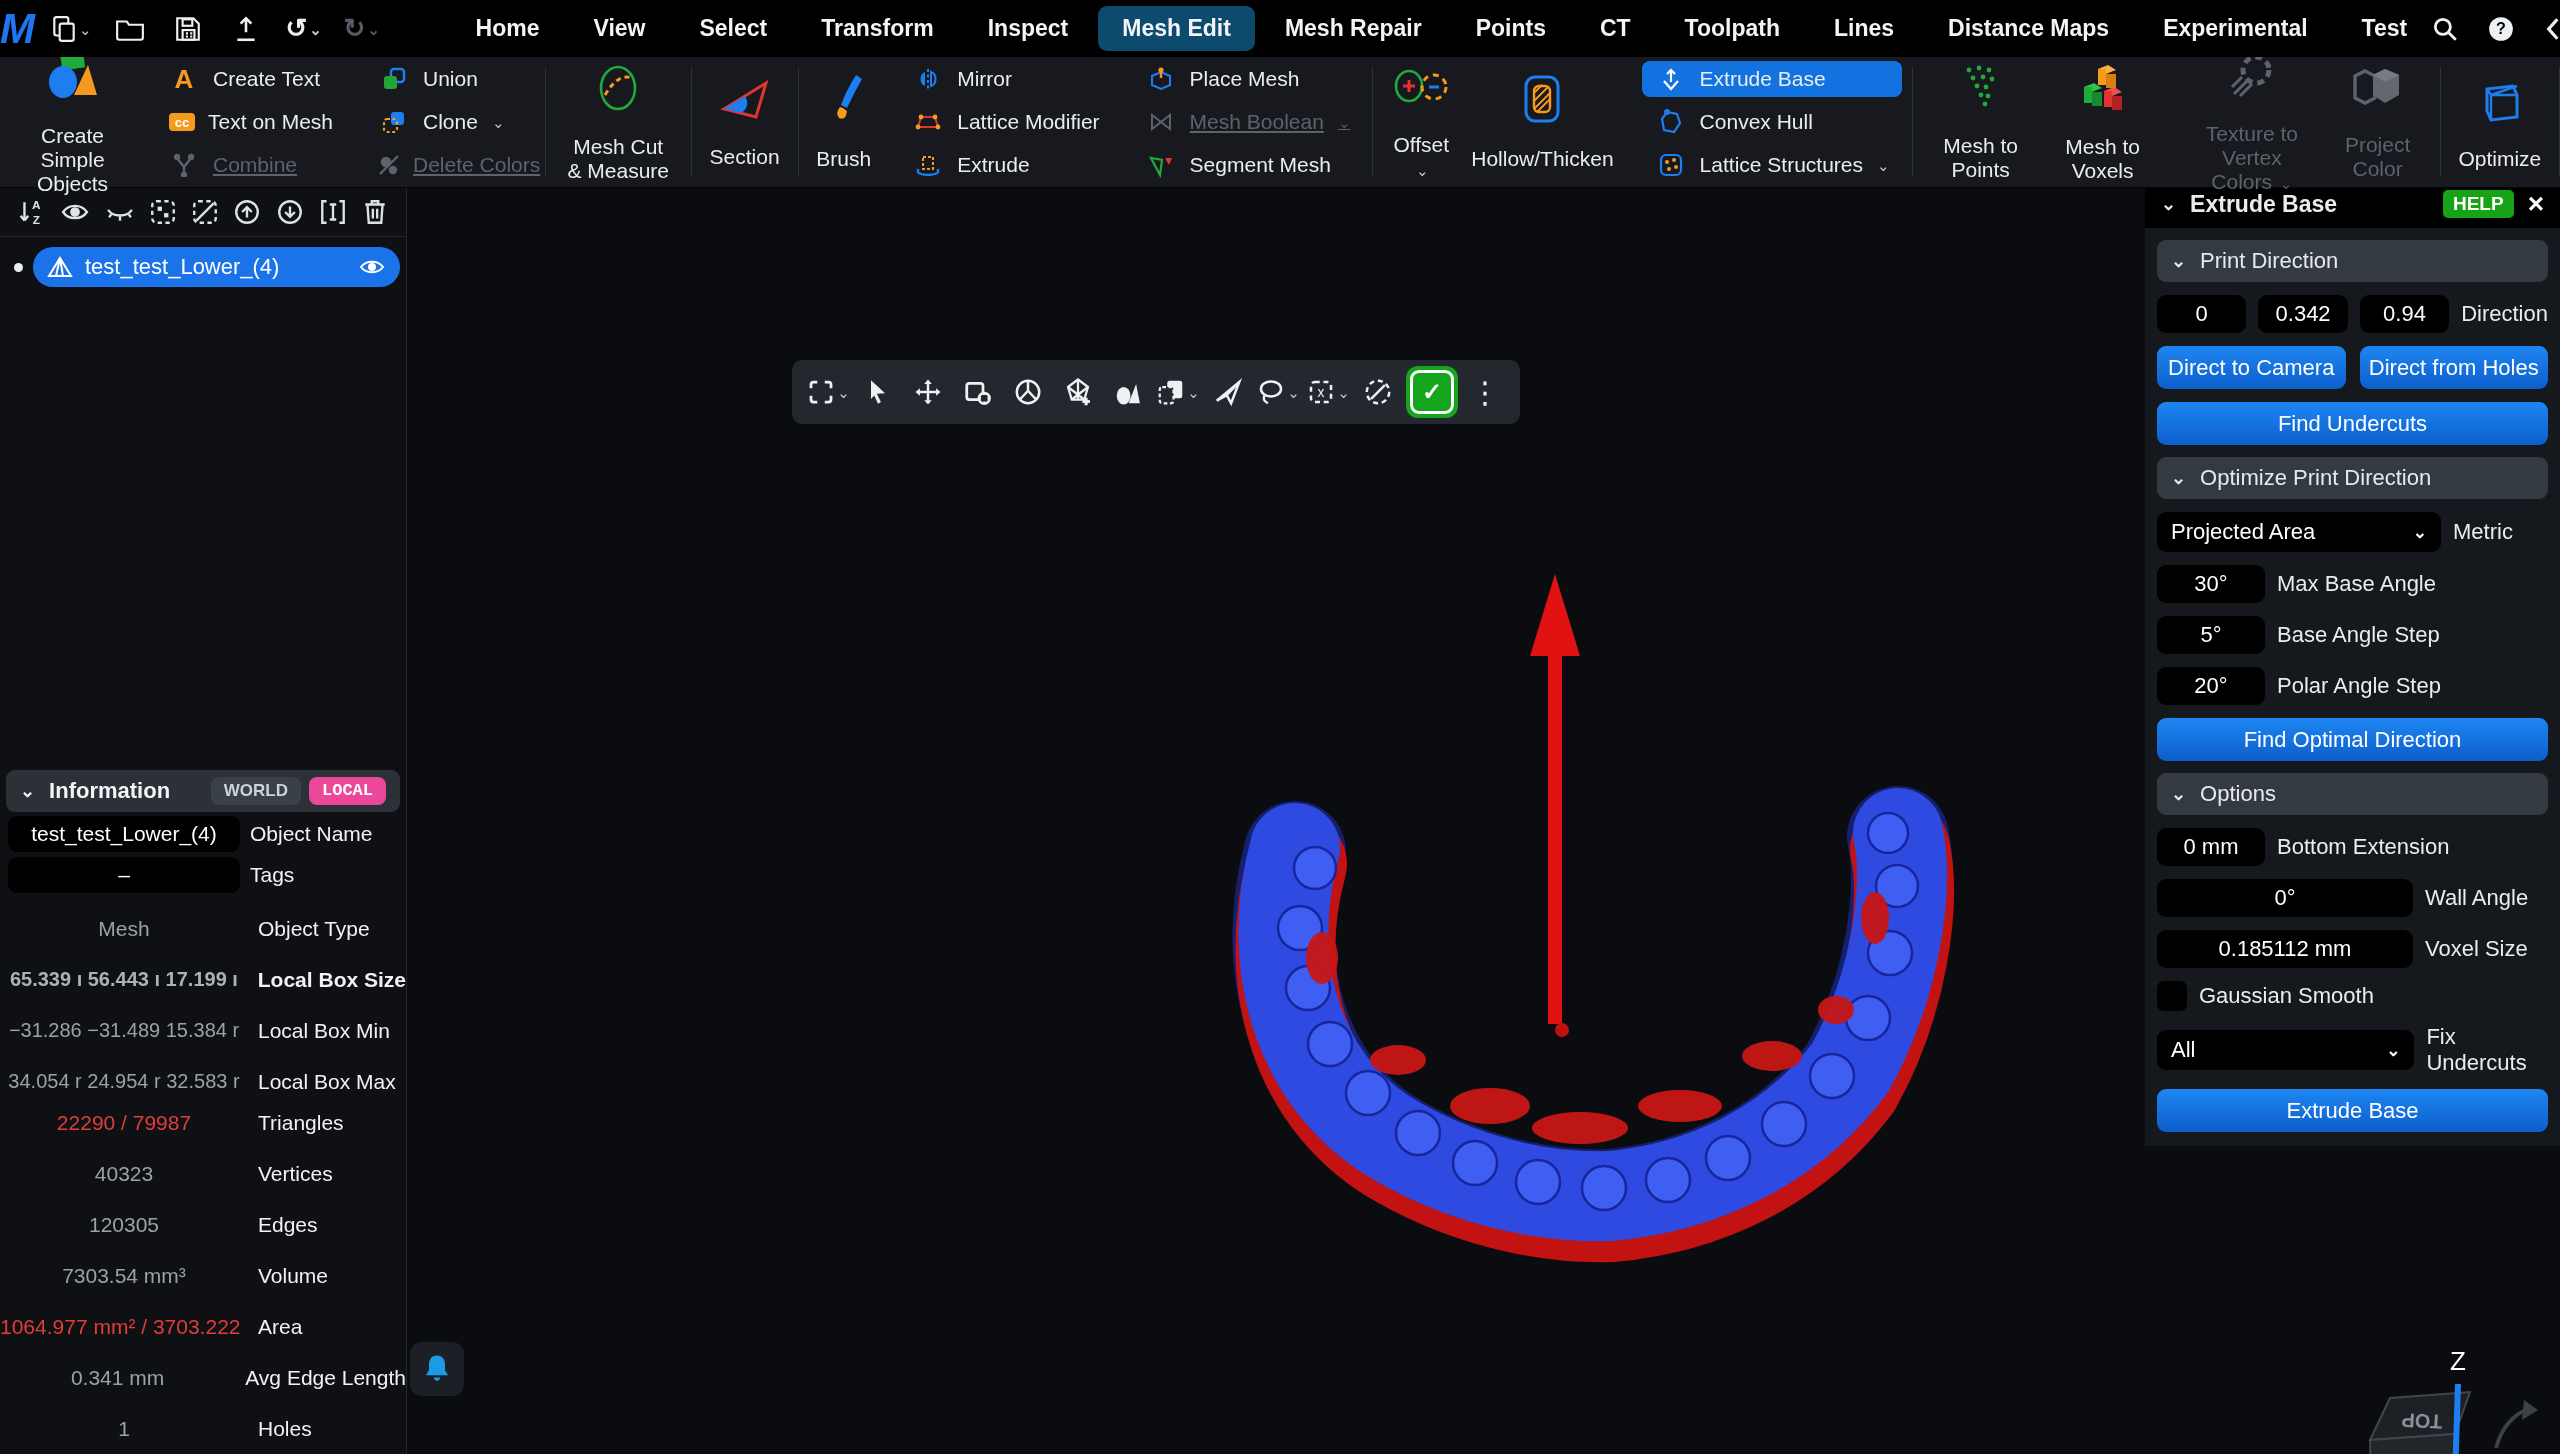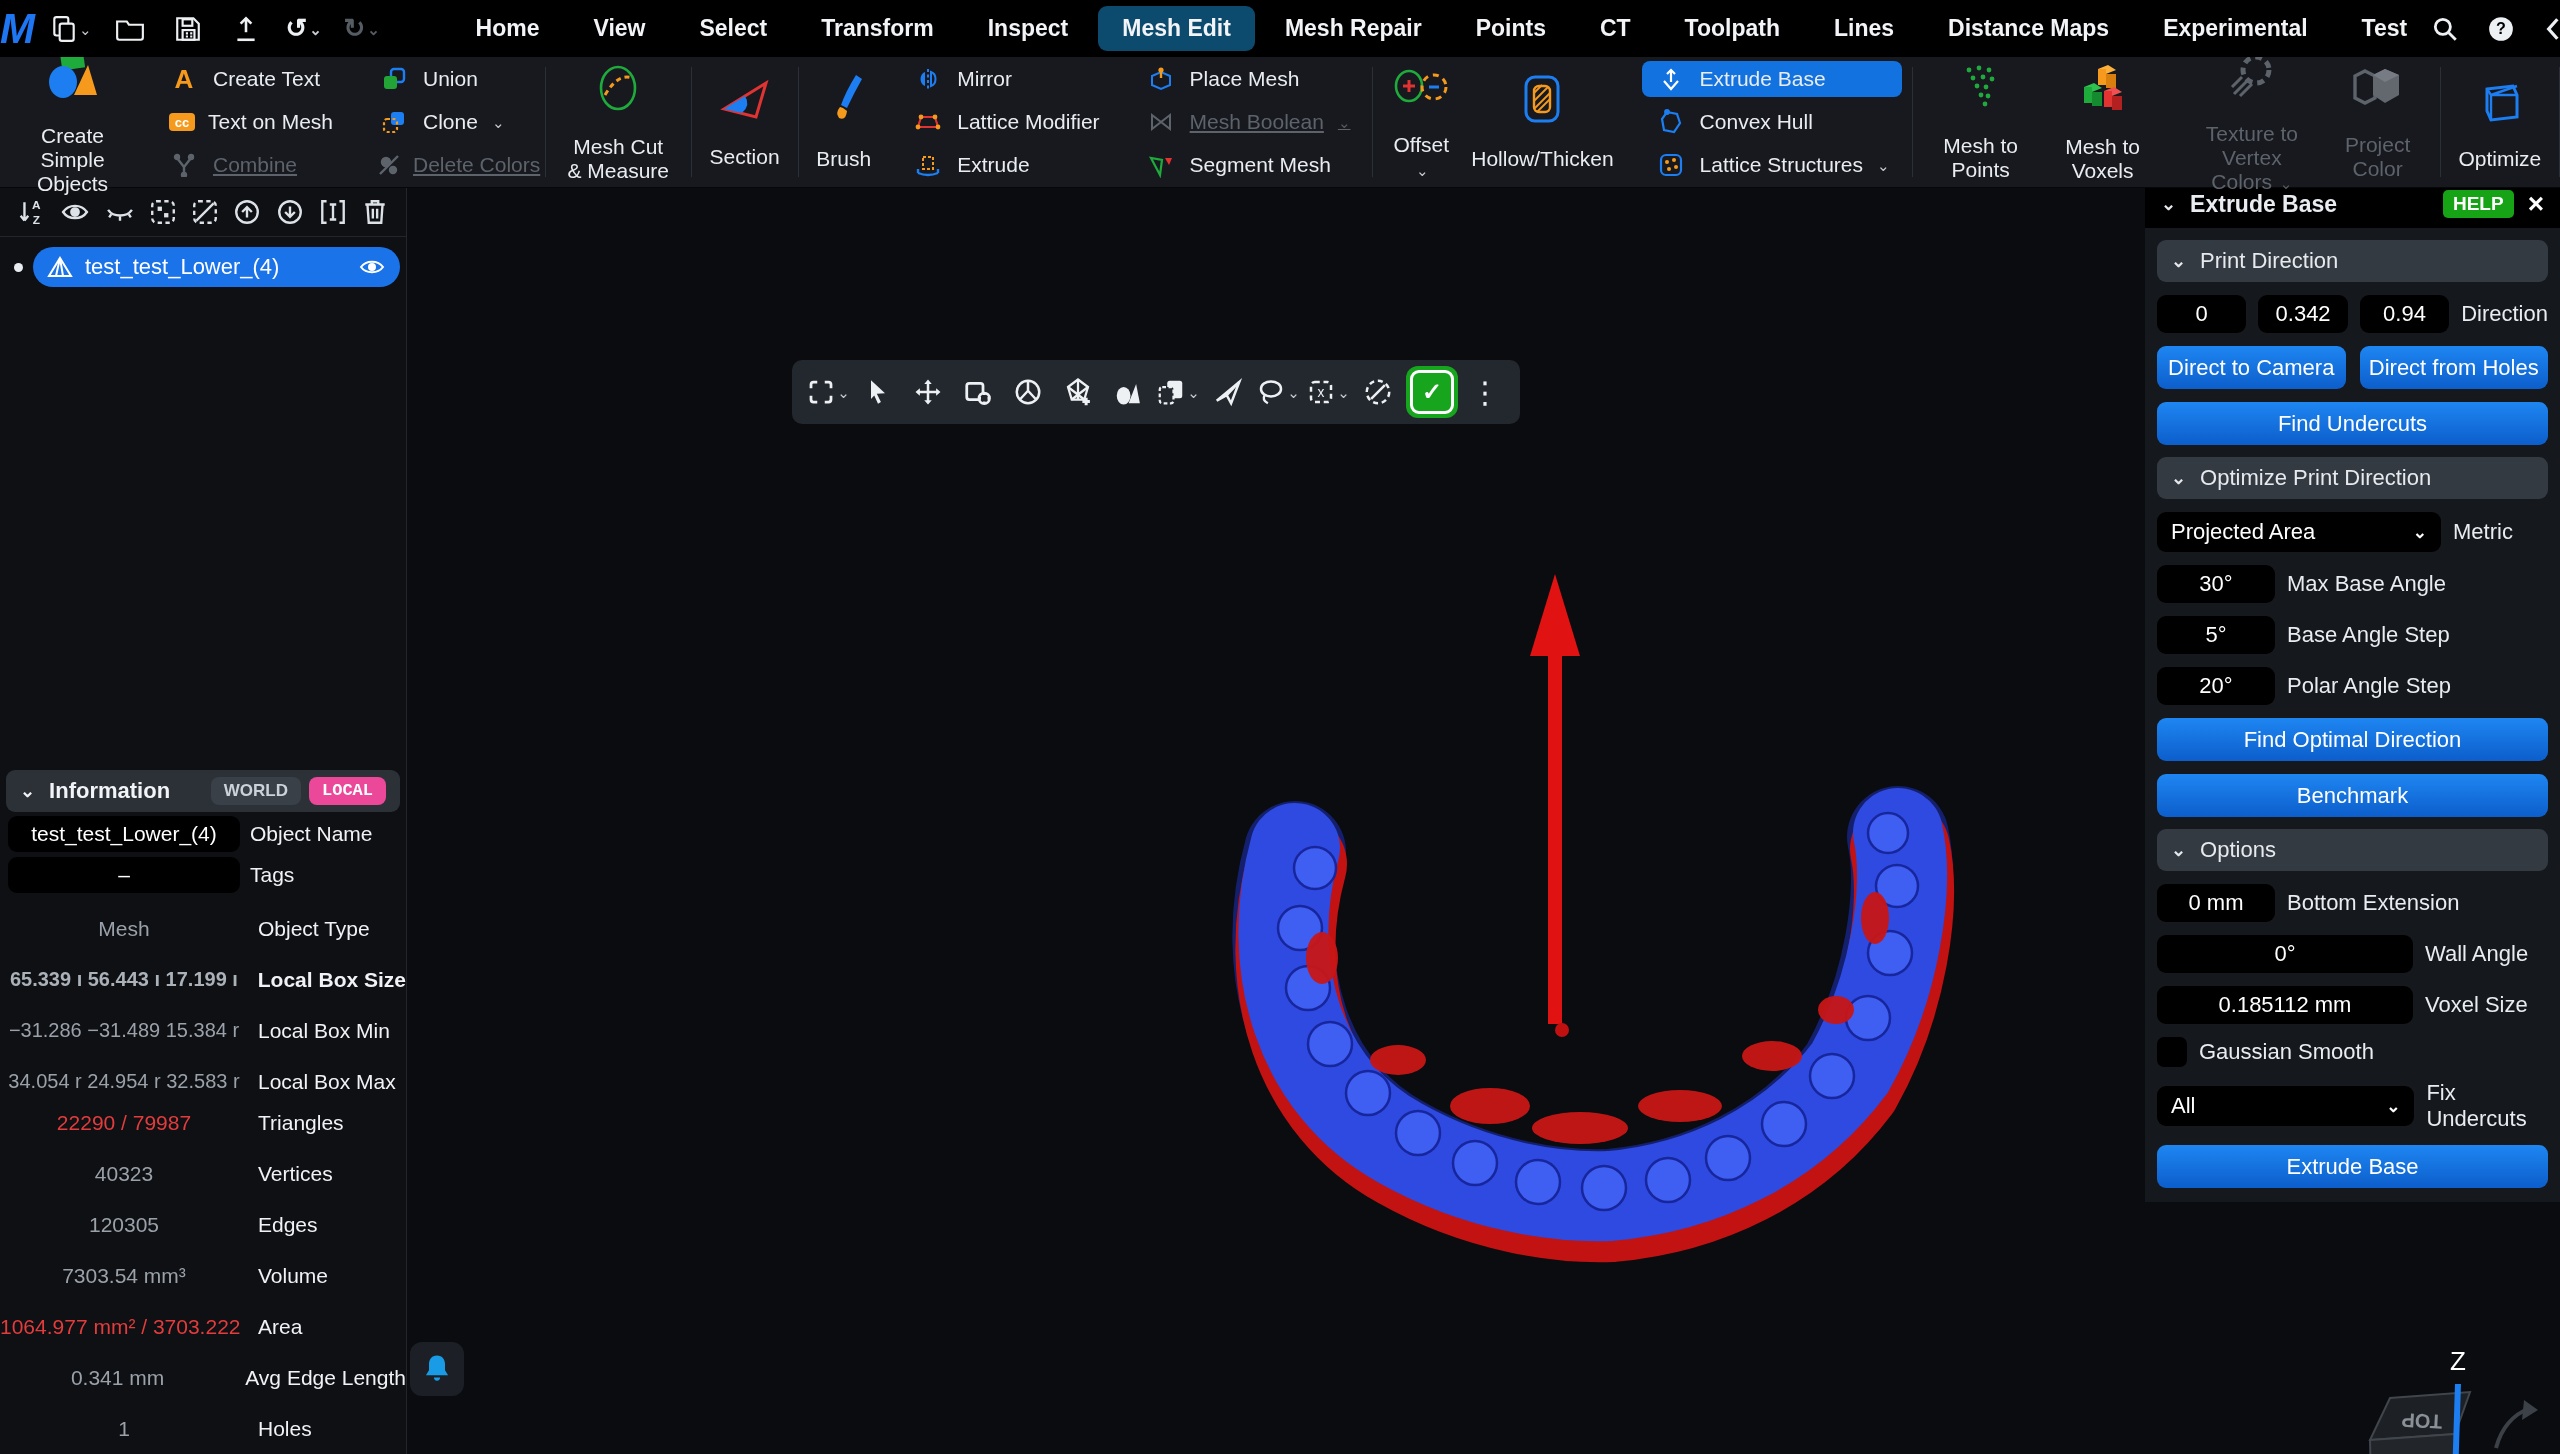--- a/index.html
+++ b/index.html
@@ -75,21 +75,21 @@
 
   
   .rpanel{position:absolute;top:180px;right:0;width:415px;background:#15181d;z-index:35;padding-bottom:14px;}
   .rhead{height:48px;background:#000;display:flex;align-items:center;gap:14px;padding:0 16px;font-size:23px;font-weight:700;}
   .help{margin-left:auto;background:#16a416;color:#fff;border-radius:5px;padding:3px 10px;font-size:19px;font-weight:700;}
   .close{font-size:28px;font-weight:700;color:#fff;line-height:1;}
   .rsect{margin:12px 12px 0;background:#343a42;border-radius:9px;height:42px;display:flex;align-items:center;gap:14px;padding:0 14px;font-size:22px;color:#e6eaee;}
   .rrow{display:flex;align-items:center;gap:12px;margin:13px 12px 0;font-size:22px;}
   .rin{background:#000;border-radius:9px;height:38px;display:flex;align-items:center;justify-content:center;color:#fff;}
   .rin.sm{width:108px;}
-  .rin.md{width:118px;}
+  .rin.md{width:108px;}
   .rin.wide{width:256px;}
   .rdrop{background:#000;border-radius:9px;height:40px;width:256px;display:flex;align-items:center;padding:0 14px;color:#fff;}
   .rdrop .dc{margin-left:auto;font-weight:700;font-size:17px;}
   .rbtn{background:linear-gradient(#1e86f2,#0c5ecb);border-radius:9px;height:43px;display:flex;align-items:center;justify-content:center;
         font-size:22px;color:#fff;}
   .btnrow{display:flex;gap:14px;margin:13px 12px 0;}
   .btnrow .rbtn{flex:1;}
   .full{margin:13px 12px 0;}
   .ucbx{width:30px;height:30px;border-radius:7px;background:#000;flex:none;}
 
@@ -831,21 +831,20 @@
   </div>
   <div class="rrow">
     <span class="rin md">5°</span>
     <span>Base Angle Step</span>
   </div>
   <div class="rrow">
     <span class="rin md">20°</span>
     <span>Polar Angle Step</span>
   </div>
   <div class="rbtn full">Find Optimal Direction</div>
-  <div class="rbtn full">Benchmark</div>
 
   <div class="rsect">
     <span class="ph-chev">⌄</span>
     <span>Options</span>
   </div>
   <div class="rrow">
     <span class="rin md">0 mm</span>
     <span>Bottom Extension</span>
   </div>
   <div class="rrow">

